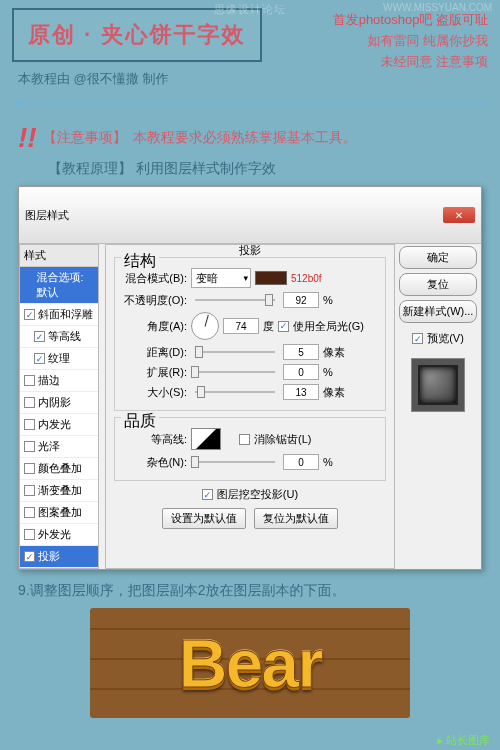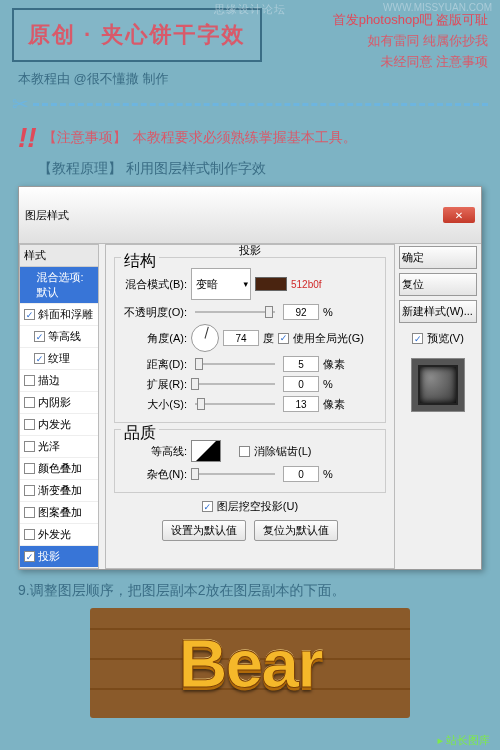--- a/index.html
+++ b/index.html
@@ -10,52 +10,52 @@
 .title-box{display:inline-block;border:2px solid #3a6d85;padding:10px 14px;background:rgba(255,255,255,.05)}
 .title-text{color:#d85a6a;font-size:22px;font-weight:bold;letter-spacing:2px}
 .top-right{position:absolute;right:12px;top:10px;text-align:right;color:#d85a6a;font-size:13px;line-height:1.6}
 .top-right .line1{color:#e04a5a}
 .credits{padding:0 18px;color:#3a6d85;font-size:13px;display:flex;justify-content:space-between}
 .scissors-row{padding:4px 12px 2px;display:flex;align-items:center;gap:4px}
 .scissors{color:#6db5e0;font-size:20px;transform:rotate(0deg)}
 .dash-line{flex:1;border-top:3px dashed #6db5e0;height:0}
 .notice{padding:4px 18px;color:#d85a6a;font-size:14px;display:flex;align-items:center;gap:6px}
 .exclaim{font-size:28px;color:#e04a5a;font-weight:bold;font-style:italic}
-.principle{padding:2px 38px;color:#3a6d85;font-size:14px}
+.principle{padding:2px 48px;color:#3a6d85;font-size:14px}
 .dialog{margin:6px 18px;background:#f0f0f0;border:1px solid #999;box-shadow:2px 2px 6px rgba(0,0,0,.3);font-size:11px}
 .titlebar{background:linear-gradient(#fff,#e0e0e0);padding:20px 6px;display:flex;align-items:center;justify-content:space-between;border-bottom:1px solid #bbb}
 .titlebar-text{font-weight:normal}
 .close-btn{width:32px;height:16px;background:linear-gradient(#e46a5a,#c43a2a);color:#fff;display:flex;align-items:center;justify-content:center;border-radius:2px;font-size:10px}
 .dialog-body{display:flex;}
 .style-list{width:80px;border:1px solid #bbb;background:#fff;margin-right:6px}
 .style-header{background:#e8e8e8;padding:3px 4px;border-bottom:1px solid #ccc;font-size:11px}
 .style-item{padding:3px 4px;border-bottom:1px solid #eee;display:flex;align-items:center;gap:3px;font-size:11px}
 .style-item.sel{background:#3875d7;color:#fff}
 .style-item.emph{font-style:normal}
 .cb{width:11px;height:11px;border:1px solid #888;background:#fff;display:inline-flex;align-items:center;justify-content:center;font-size:9px;color:#2a6acc}
 .main-panel{flex:1;border:1px solid #bbb;padding:6px;background:#f0f0f0;position:relative}
 .panel-title{position:absolute;top:-2px;left:50%;transform:translateX(-50%);font-size:11px}
 .fieldset{border:1px solid #ccc;margin:6px 2px;padding:6px 4px;position:relative}
 .fieldset-title{position:absolute;top:-7px;left:6px;background:#f0f0f0;padding:0 3px;font-size:16px}
 .row{display:flex;align-items:center;gap:4px;margin:4px 0;font-size:11px}
 .label{width:68px;text-align:right}
-.dropdown{border:1px solid #aaa;background:#fff;padding:1px 14px 1px 4px;position:relative;min-width:60px;height:32px;display:flex;align-items:center}
+.dropdown{border:1px solid #aaa;background:#fff;padding:1px 14px 1px 4px;position:relative;min-width:60px;height:20px;display:flex;align-items:center}
 .dropdown::after{content:"▾";position:absolute;right:2px;font-size:9px}
 .swatch{width:32px;height:14px;background:#4a2410;border:1px solid #666}
 .slider{flex:1;height:2px;background:#bbb;position:relative;margin:0 4px;max-width:80px}
 .slider-thumb{position:absolute;width:8px;height:12px;background:#eee;border:1px solid #888;top:-5px;transform:translateX(-50%)}
 .numbox{width:36px;height:16px;border:1px solid #aaa;background:#fff;text-align:center;font-size:10px;display:flex;align-items:center;justify-content:center}
 .hex{color:#d02a2a;font-size:10px}
 .angle-dial{width:28px;height:28px;border:1px solid #999;border-radius:50%;background:#fff;position:relative}
 .angle-dial::after{content:"";position:absolute;width:12px;height:1px;background:#333;top:50%;left:50%;transform-origin:left;transform:rotate(-74deg)}
 .contour{width:30px;height:22px;border:1px solid #888;background:linear-gradient(135deg,#fff 48%,#000 52%)}
 .btn-row{display:flex;gap:8px;justify-content:center;margin-top:6px}
 .ps-btn{border:1px solid #999;background:linear-gradient(#fdfdfd,#e4e4e4);padding:2px 8px;border-radius:2px;font-size:11px}
 .right-col{width:86px;padding:2px 4px;display:flex;flex-direction:column;gap:4px;align-items:stretch}
-.right-btn{border:1px solid #999;background:linear-gradient(#fdfdfd,#e4e4e4);padding:3px 2px;border-radius:0;font-size:11px;}
+.right-btn{border:1px solid #999;background:linear-gradient(#fdfdfd,#e4e4e4);padding:3px 2px;border-radius:8px;font-size:11px;text-align:center}
 .preview-box{width:54px;height:54px;background:#555;border:1px solid #888;align-self:center;margin-top:4px;display:flex;align-items:center;justify-content:center}
 .preview-inner{width:40px;height:40px;background:radial-gradient(circle at 30% 30%,#8a8a8a,#3a3a3a);border:2px solid #222;box-shadow:inset 0 0 6px #000}
 .step-text{padding:6px 18px;color:#3a6d85;font-size:14px}
 .result-img{margin:2px auto;width:320px;height:110px;background:repeating-linear-gradient(0deg,#8a5a2a 0 28px,#7a4a1a 28px 30px),repeating-linear-gradient(90deg,#8a5a2a 0 28px,#7a4a1a 28px 30px);display:flex;align-items:center;justify-content:center;position:relative;border-radius:3px}
 .bear-text{font-size:68px;font-weight:900;font-family:Arial Black,sans-serif;color:#f5b82a;text-shadow:0 3px 0 #b06a0a,0 5px 3px rgba(0,0,0,.5),0 -1px 0 #ffe090;-webkit-text-stroke:1px #7a4008;letter-spacing:-2px}
 .footer-mark{position:absolute;bottom:2px;right:10px;color:#7eea4a;font-size:11px}
 .cb.checked::after{content:"✓"}
 </style>
 </head>
 <body>

